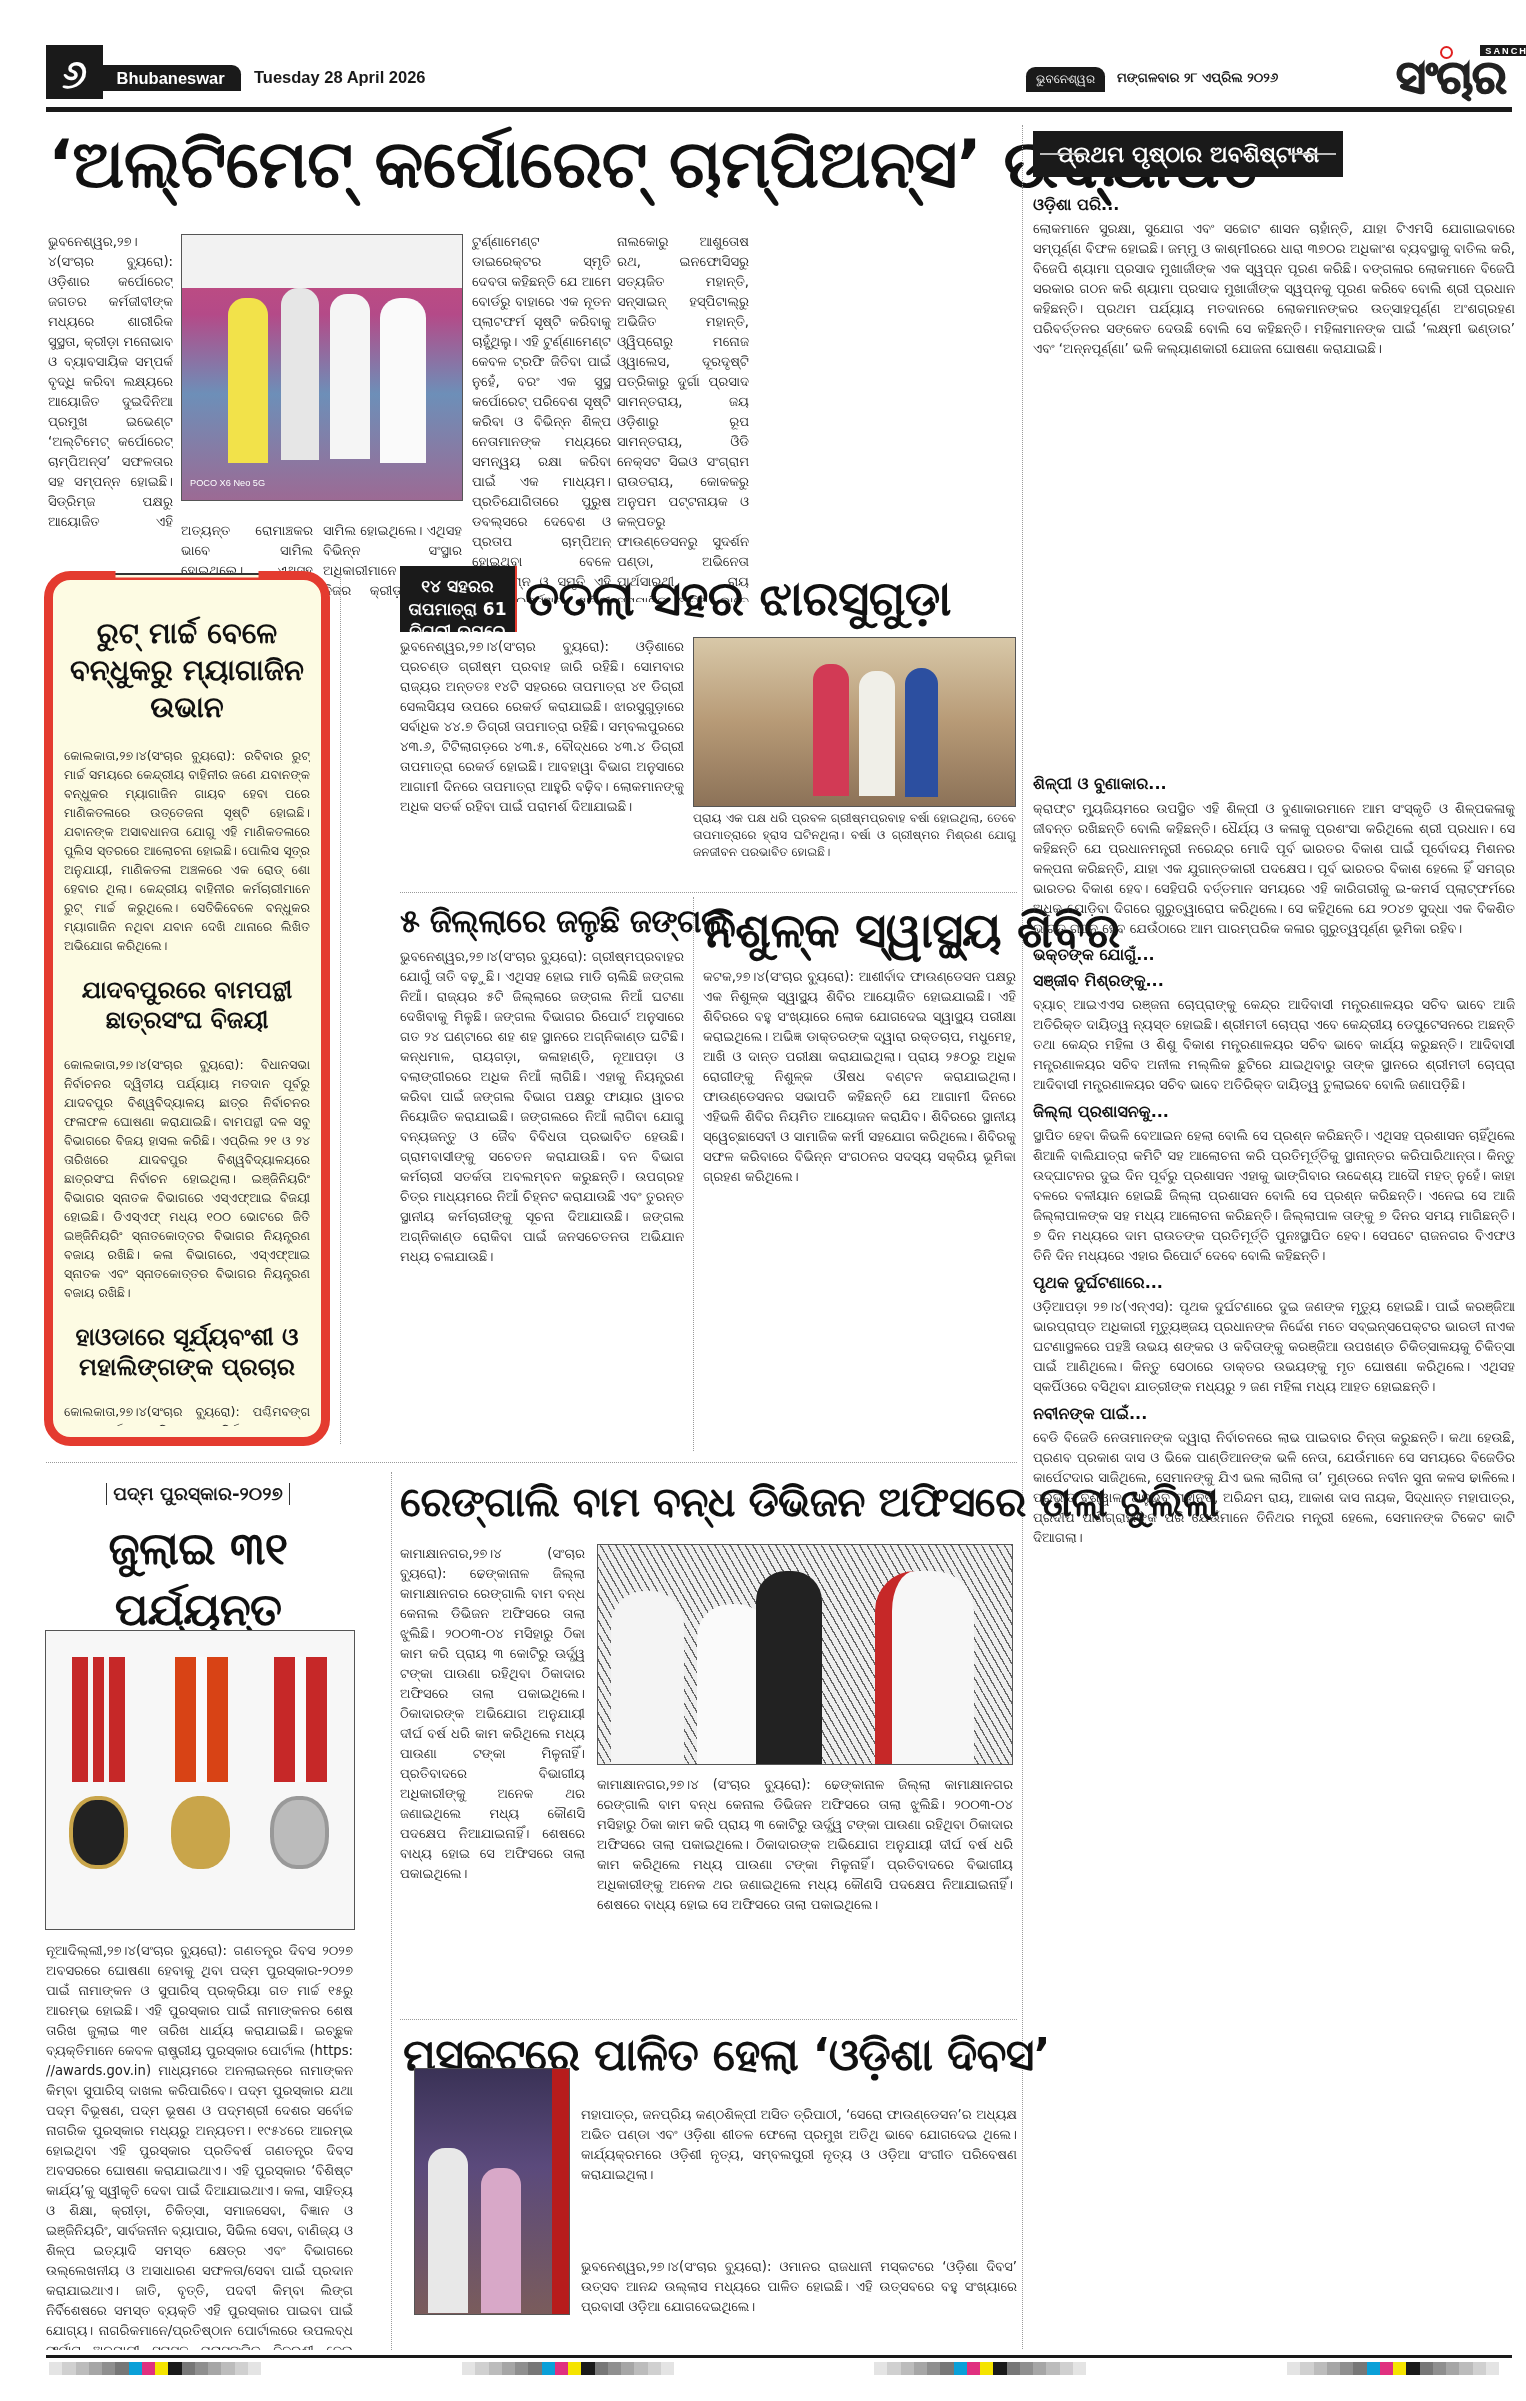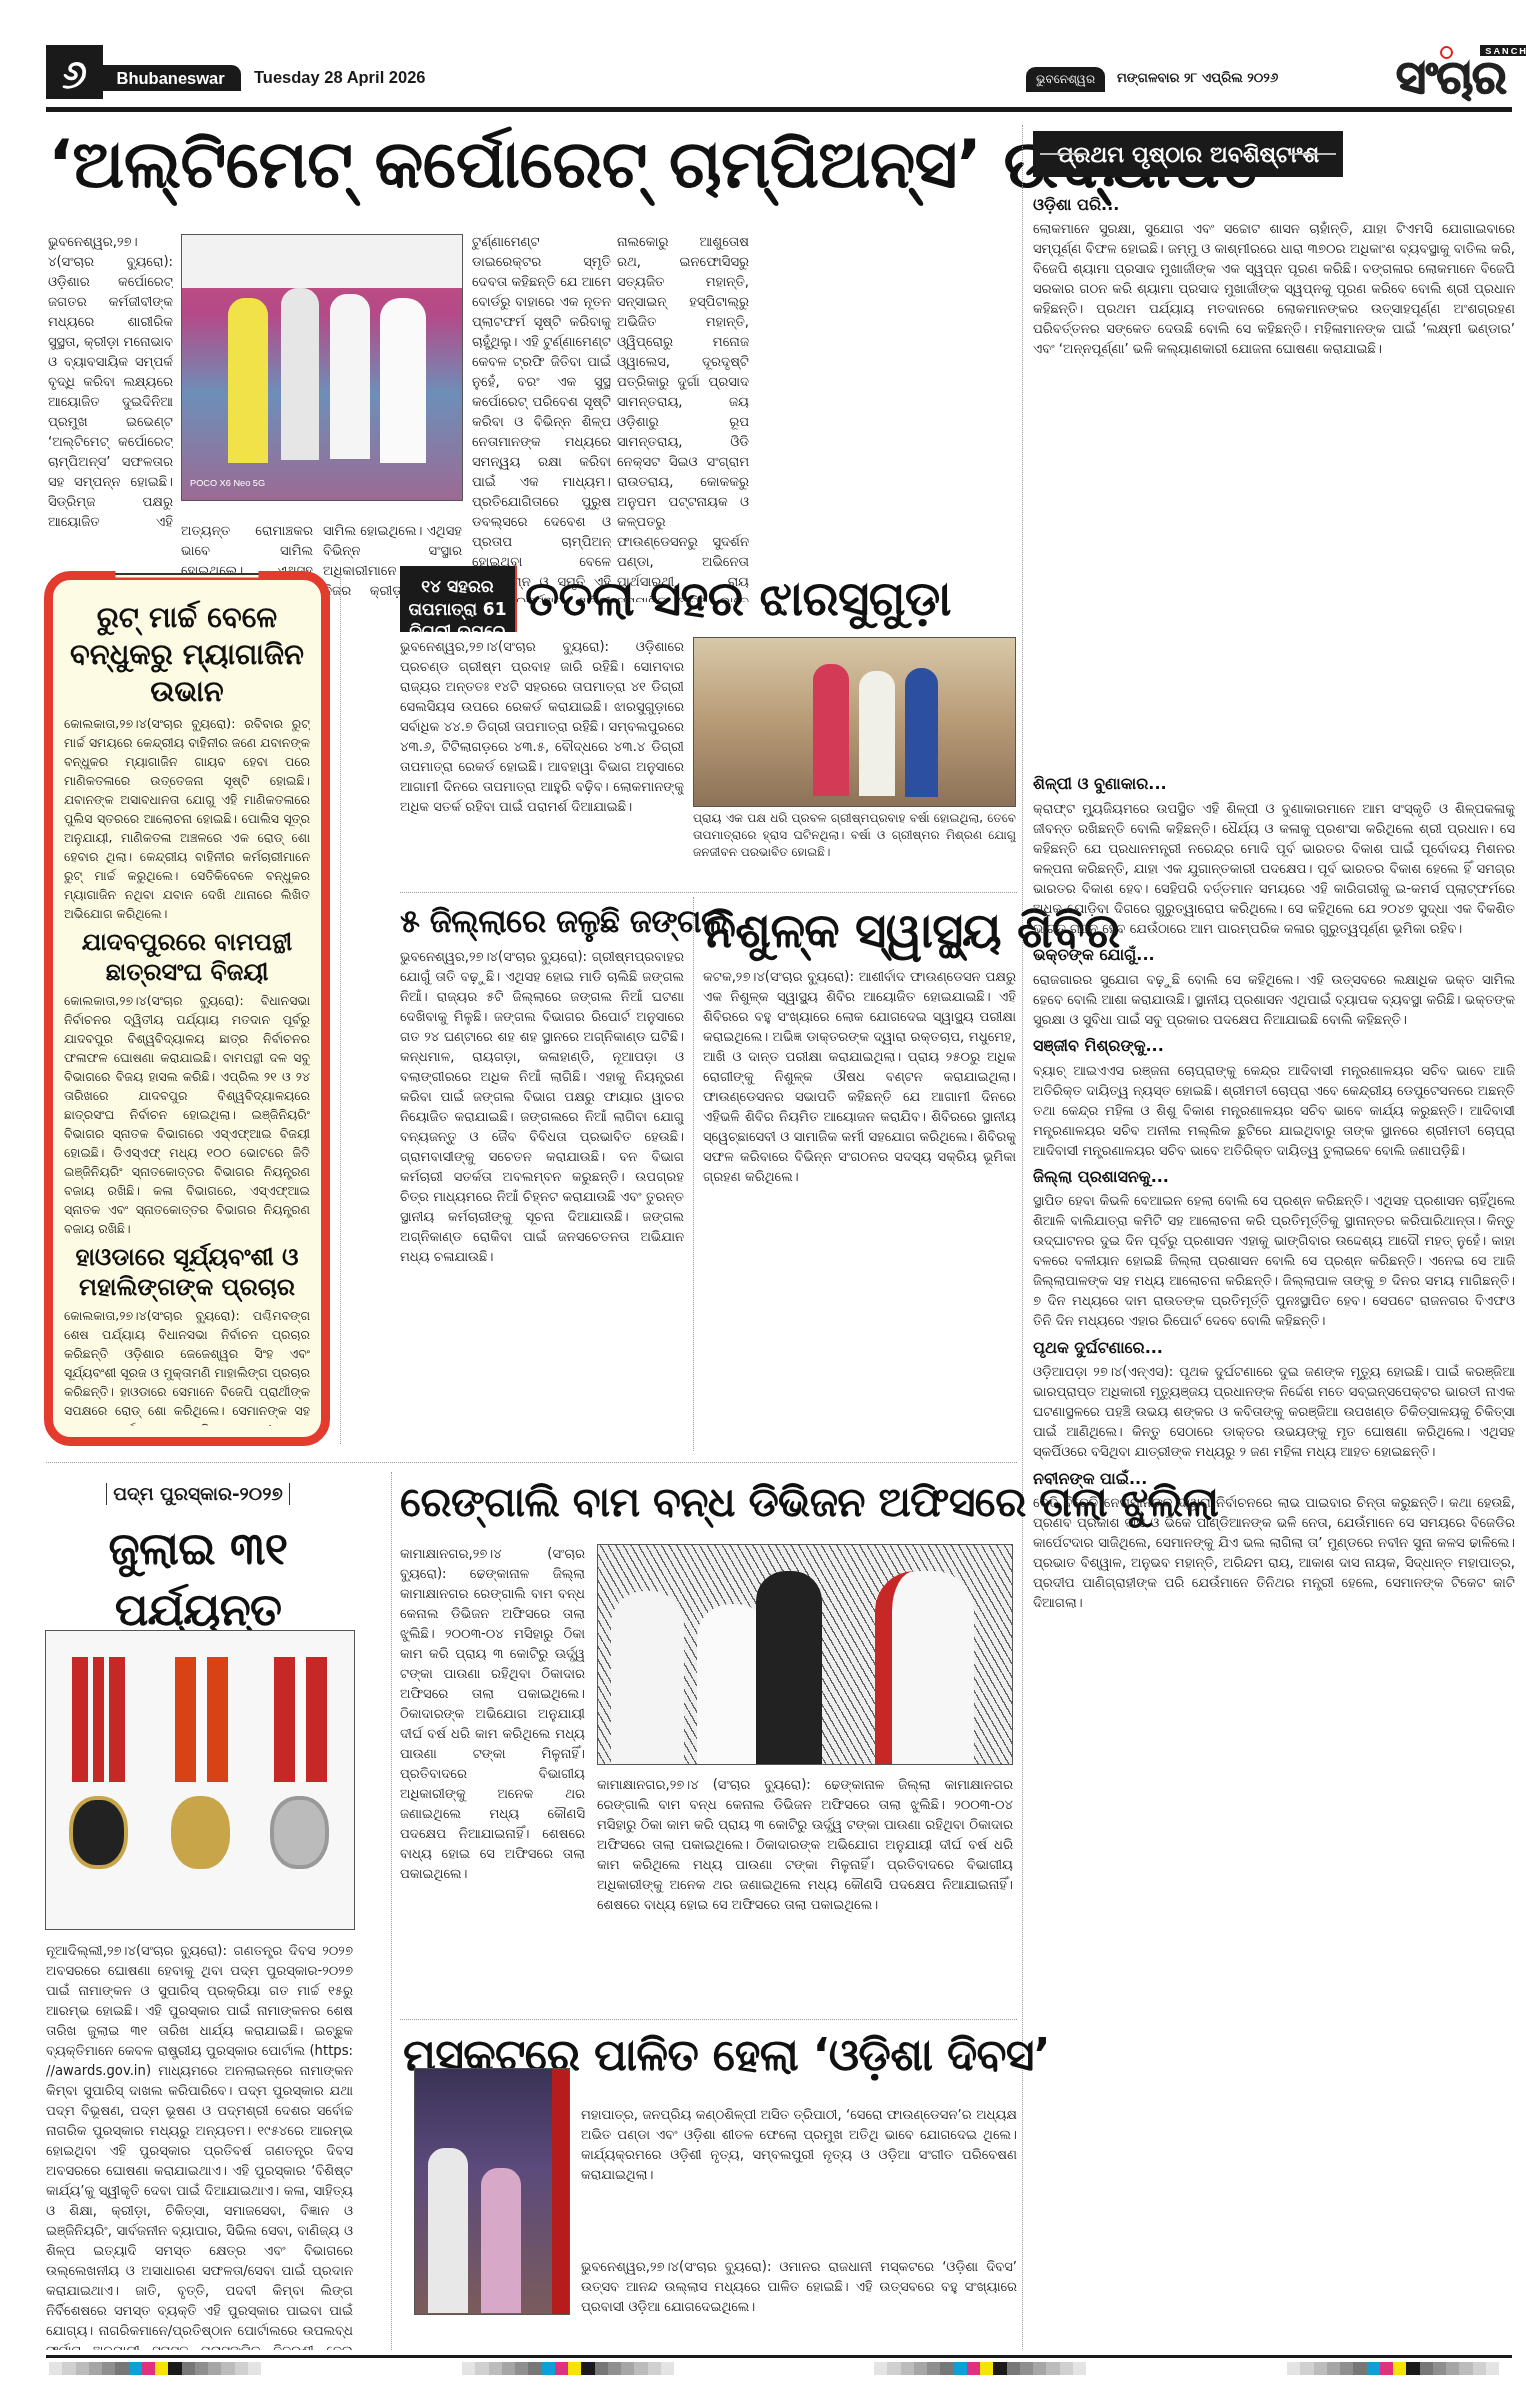--- a/index.html
+++ b/index.html
@@ -25,21 +25,21 @@
 .photo{position:absolute;overflow:hidden;border:0.7px solid #555}
 
 #side-head{left:1033px;top:131px;width:310px;height:46px;background:#1a1a1a;color:#fff;font-size:22.4px;font-weight:bold;text-align:center;line-height:46px}
 #side-head:before,#side-head:after{content:"";position:absolute;top:22.4px;width:46px;height:1.3px;background:#bbb}
 #side-head:before{left:6.6px}#side-head:after{right:6.6px}
 .sub{font-size:16px;font-weight:bold;color:#111;margin:6.6px 0 5.3px}
 
 #box{left:46px;top:573px;width:282px;height:871px;background:#fdfbe3;border:2px solid #333;border-radius:26.4px}
 #box .edge{position:absolute;border:9.2px solid #e43b2f;border-radius:26.4px;inset:-4px;clip-path:polygon(0 0,25% 0,25% 6.6px,75% 6.6px,75% 0,100% 0,100% 100%,0 100%);pointer-events:none}
 #box .inner{position:absolute;left:16px;top:20px;right:16px;bottom:16px;overflow:hidden}
-#box h3{text-align:center;font-size:24px;line-height:30px;color:#111;margin:4px 0}
+#box h3{text-align:center;font-size:24px;line-height:30px;color:#111;margin:20px 0}
 
 .cbar{position:absolute;top:2362px;height:13.2px;width:212px;display:flex}
 .cbar span{flex:1}
 </style>
 </head>
 <body>
 
 <div class="abs" id="pageno">୬</div>
 <div class="abs" id="city-en">Bhubaneswar</div>
 <div class="abs" id="date-en">Tuesday 28 April 2026</div>
@@ -142,21 +142,20 @@
     <div class="sub">ଓଡ଼ିଶା ପରି...</div>
     <div class="body" style="font-size:13.2px;line-height:20px">ଲୋକମାନେ ସୁରକ୍ଷା, ସୁଯୋଗ ଏବଂ ସଚ୍ଚୋଟ ଶାସନ ଚାହାଁନ୍ତି, ଯାହା ଟିଏମସି ଯୋଗାଇବାରେ ସମ୍ପୂର୍ଣ୍ଣ ବିଫଳ ହୋଇଛି। ଜମ୍ମୁ ଓ କାଶ୍ମୀରରେ ଧାରା ୩୭୦ର ଅଧିକାଂଶ ବ୍ୟବସ୍ଥାକୁ ବାତିଲ କରି, ବିଜେପି ଶ୍ୟାମା ପ୍ରସାଦ ମୁଖାର୍ଜୀଙ୍କ ଏକ ସ୍ୱପ୍ନ ପୂରଣ କରିଛି। ବଙ୍ଗଳାର ଲୋକମାନେ ବିଜେପି ସରକାର ଗଠନ କରି ଶ୍ୟାମା ପ୍ରସାଦ ମୁଖାର୍ଜୀଙ୍କ ସ୍ୱପ୍ନକୁ ପୂରଣ କରିବେ ବୋଲି ଶ୍ରୀ ପ୍ରଧାନ କହିଛନ୍ତି। ପ୍ରଥମ ପର୍ଯ୍ୟାୟ ମତଦାନରେ ଲୋକମାନଙ୍କର ଉତ୍ସାହପୂର୍ଣ୍ଣ ଅଂଶଗ୍ରହଣ ପରିବର୍ତ୍ତନର ସଙ୍କେତ ଦେଉଛି ବୋଲି ସେ କହିଛନ୍ତି। ମହିଳାମାନଙ୍କ ପାଇଁ ‘ଲକ୍ଷ୍ମୀ ଭଣ୍ଡାର’ ଏବଂ ‘ଅନ୍ନପୂର୍ଣ୍ଣା’ ଭଳି କଲ୍ୟାଣକାରୀ ଯୋଜନା ଘୋଷଣା କରାଯାଇଛି।</div>
   </div>
   <div style="height:409px"></div>
   <div>
     <div class="sub">ଶିଳ୍ପୀ ଓ ବୁଣାକାର...</div>
     <div class="body" style="font-size:13.2px;line-height:20px">କ୍ରାଫ୍ଟ ମ୍ୟୁଜିୟମରେ ଉପସ୍ଥିତ ଏହି ଶିଳ୍ପୀ ଓ ବୁଣାକାରମାନେ ଆମ ସଂସ୍କୃତି ଓ ଶିଳ୍ପକଳାକୁ ଜୀବନ୍ତ ରଖିଛନ୍ତି ବୋଲି କହିଛନ୍ତି। ଧୈର୍ଯ୍ୟ ଓ କଳାକୁ ପ୍ରଶଂସା କରିଥିଲେ ଶ୍ରୀ ପ୍ରଧାନ। ସେ କହିଛନ୍ତି ଯେ ପ୍ରଧାନମନ୍ତ୍ରୀ ନରେନ୍ଦ୍ର ମୋଦି ପୂର୍ବ ଭାରତର ବିକାଶ ପାଇଁ ପୂର୍ବୋଦୟ ମିଶନର କଳ୍ପନା କରିଛନ୍ତି, ଯାହା ଏକ ଯୁଗାନ୍ତକାରୀ ପଦକ୍ଷେପ। ପୂର୍ବ ଭାରତର ବିକାଶ ହେଲେ ହିଁ ସମଗ୍ର ଭାରତର ବିକାଶ ହେବ। ସେହିପରି ବର୍ତ୍ତମାନ ସମୟରେ ଏହି କାରିଗରୀକୁ ଇ-କମର୍ସ ପ୍ଲାଟ୍‌ଫର୍ମରେ ଅଧିକ ଯୋଡ଼ିବା ଦିଗରେ ଗୁରୁତ୍ୱାରୋପ କରିଥିଲେ। ସେ କହିଥିଲେ ଯେ ୨୦୪୭ ସୁଦ୍ଧା ଏକ ବିକଶିତ ଭାରତ ଗଠନ ହେବ ଯେଉଁଠାରେ ଆମ ପାରମ୍ପରିକ କଳାର ଗୁରୁତ୍ୱପୂର୍ଣ୍ଣ ଭୂମିକା ରହିବ।</div>
   </div>
   <div>
     <div class="sub">ଭକ୍ତଙ୍କ ଯୋଗୁଁ...</div>
-    <div class="body" style="font-size:13.2px;line-height:20px">ରୋଜଗାରର ସୁଯୋଗ ବଢ଼ୁଛି ବୋଲି ସେ କହିଥିଲେ। ଏହି ଉତ୍ସବରେ ଲକ୍ଷାଧିକ ଭକ୍ତ ସାମିଲ ହେବେ ବୋଲି ଆଶା କରାଯାଉଛି। ସ୍ଥାନୀୟ ପ୍ରଶାସନ ଏଥିପାଇଁ ବ୍ୟାପକ ବ୍ୟବସ୍ଥା କରିଛି। ଭକ୍ତଙ୍କ ସୁରକ୍ଷା ଓ ସୁବିଧା ପାଇଁ ସବୁ ପ୍ରକାର ପଦକ୍ଷେପ ନିଆଯାଇଛି ବୋଲି କହିଛନ୍ତି।</div>
   </div>
   <div>
     <div class="sub">ସଞ୍ଜୀବ ମିଶ୍ରଙ୍କୁ...</div>
     <div class="body" style="font-size:13.2px;line-height:20px">ବ୍ୟାଚ୍ ଆଇଏଏସ ରଞ୍ଜନା ଚୋପ୍ରାଙ୍କୁ କେନ୍ଦ୍ର ଆଦିବାସୀ ମନ୍ତ୍ରଣାଳୟର ସଚିବ ଭାବେ ଆଜି ଅତିରିକ୍ତ ଦାୟିତ୍ୱ ନ୍ୟସ୍ତ ହୋଇଛି। ଶ୍ରୀମତୀ ଚୋପ୍ରା ଏବେ କେନ୍ଦ୍ରୀୟ ଡେପୁଟେସନରେ ଅଛନ୍ତି ତଥା କେନ୍ଦ୍ର ମହିଳା ଓ ଶିଶୁ ବିକାଶ ମନ୍ତ୍ରଣାଳୟର ସଚିବ ଭାବେ କାର୍ଯ୍ୟ କରୁଛନ୍ତି। ଆଦିବାସୀ ମନ୍ତ୍ରଣାଳୟର ସଚିବ ଅନୀଲ ମଲ୍ଲିକ ଛୁଟିରେ ଯାଇଥିବାରୁ ତାଙ୍କ ସ୍ଥାନରେ ଶ୍ରୀମତୀ ଚୋପ୍ରା ଆଦିବାସୀ ମନ୍ତ୍ରଣାଳୟର ସଚିବ ଭାବେ ଅତିରିକ୍ତ ଦାୟିତ୍ୱ ତୁଲାଇବେ ବୋଲି ଜଣାପଡ଼ିଛି।</div>
   </div>
   <div>
     <div class="sub">ଜିଲ୍ଲା ପ୍ରଶାସନକୁ...</div>
     <div class="body" style="font-size:13.2px;line-height:20px">ସ୍ଥାପିତ ହେବା କିଭଳି ବେଆଇନ ହେଲା ବୋଲି ସେ ପ୍ରଶ୍ନ କରିଛନ୍ତି। ଏଥିସହ ପ୍ରଶାସନ ଚାହିଁଥିଲେ ଶିଆଳି ବାଲିଯାତ୍ରା କମିଟି ସହ ଆଲୋଚନା କରି ପ୍ରତିମୂର୍ତ୍ତିକୁ ସ୍ଥାନାନ୍ତର କରିପାରିଥାନ୍ତା। କିନ୍ତୁ ଉଦ୍‌ଘାଟନର ଦୁଇ ଦିନ ପୂର୍ବରୁ ପ୍ରଶାସନ ଏହାକୁ ଭାଙ୍ଗିବାର ଉଦ୍ଦେଶ୍ୟ ଆଦୌ ମହତ୍ ନୁହେଁ। କାହା ବଳରେ ବଳୀୟାନ ହୋଇଛି ଜିଲ୍ଲା ପ୍ରଶାସନ ବୋଲି ସେ ପ୍ରଶ୍ନ କରିଛନ୍ତି। ଏନେଇ ସେ ଆଜି ଜିଲ୍ଲାପାଳଙ୍କ ସହ ମଧ୍ୟ ଆଲୋଚନା କରିଛନ୍ତି। ଜିଲ୍ଲାପାଳ ତାଙ୍କୁ ୭ ଦିନର ସମୟ ମାଗିଛନ୍ତି। ୭ ଦିନ ମଧ୍ୟରେ ଦାମ ରାଉତଙ୍କ ପ୍ରତିମୂର୍ତ୍ତି ପୁନଃସ୍ଥାପିତ ହେବ। ସେପଟେ ରାଜନଗର ବିଏଫଓ ତିନି ଦିନ ମଧ୍ୟରେ ଏହାର ରିପୋର୍ଟ ଦେବେ ବୋଲି କହିଛନ୍ତି।</div>
   </div>
   <div>

